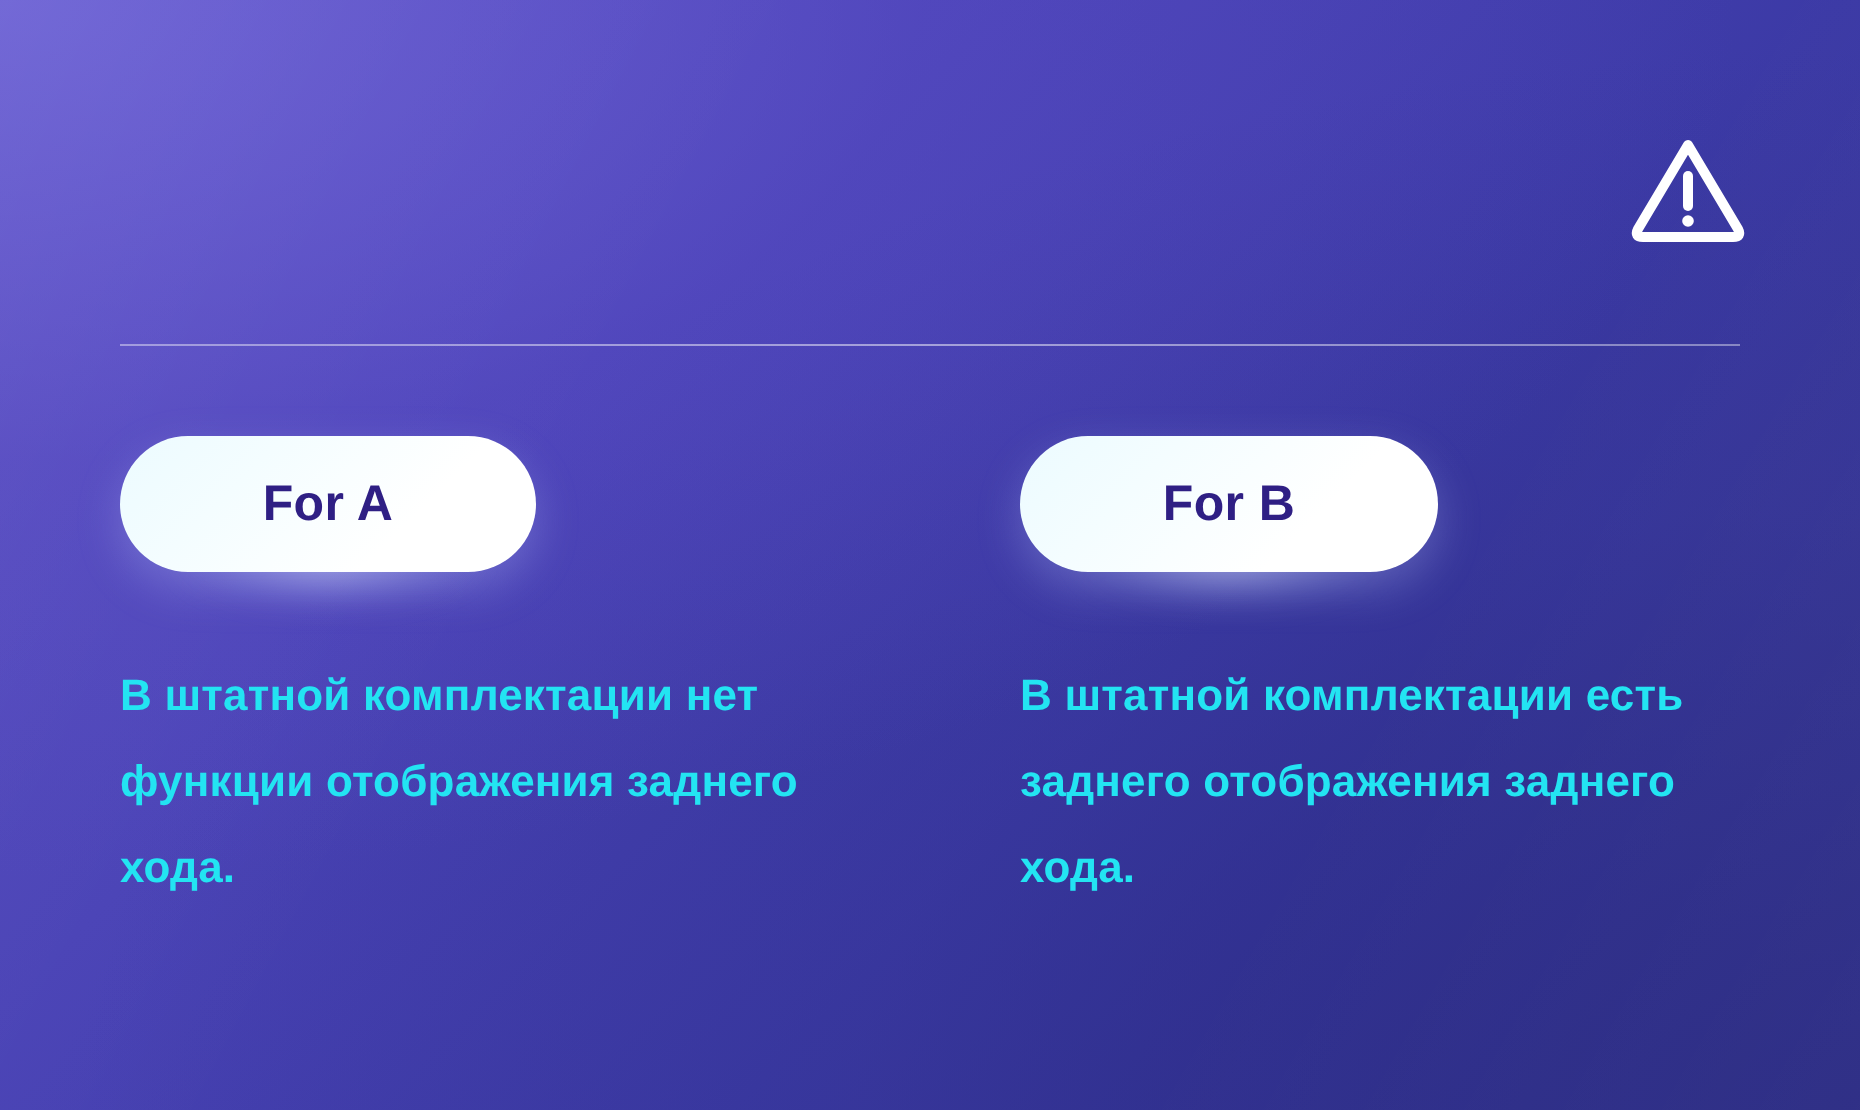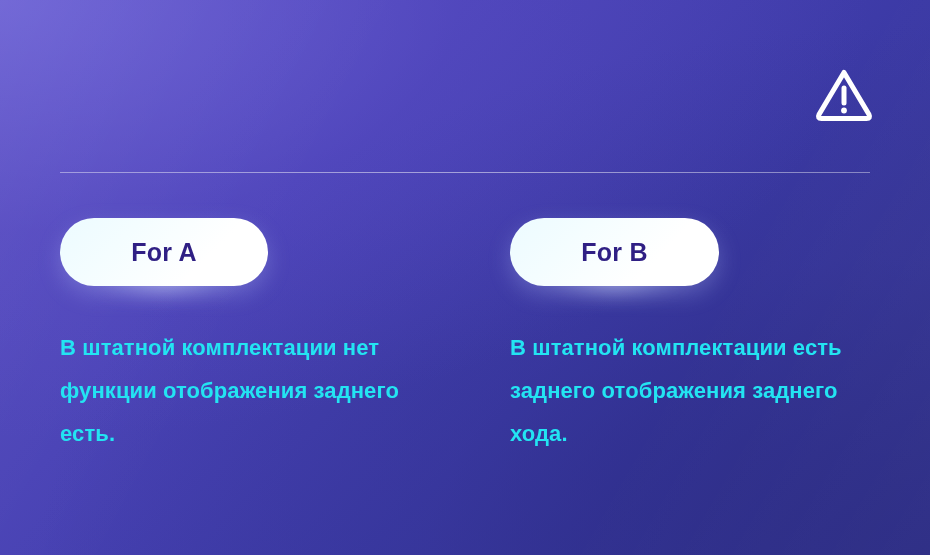--- a/index.html
+++ b/index.html
@@ -158,21 +158,21 @@
 
   <div class="divider"></div>
 
   <div class="columns">
 
     <div class="col col-a">
       <div class="pill-wrap">
         <div class="pill-glow"></div>
         <button class="pill">For A</button>
       </div>
-      <p class="body-text">В штатной комплектации нет функции отображения заднего есть.</p>
+      <p class="body-text">В штатной комплектации нет функции отображения заднего хода.</p>
     </div>
 
     <div class="col col-b">
       <div class="pill-wrap">
         <div class="pill-glow"></div>
         <button class="pill">For B</button>
       </div>
       <p class="body-text">В штатной комплектации есть заднего отображения заднего хода.</p>
     </div>
 

